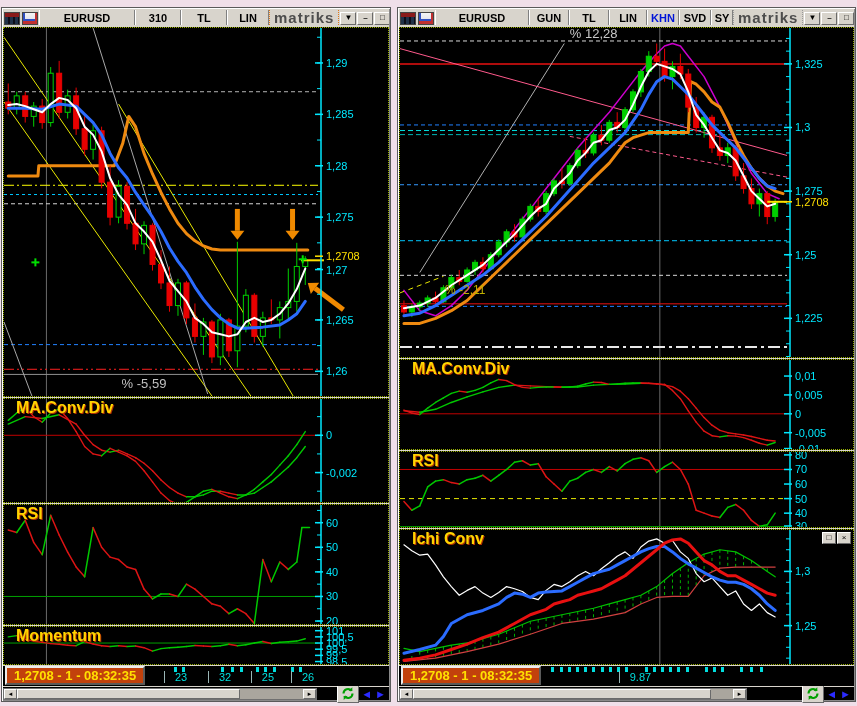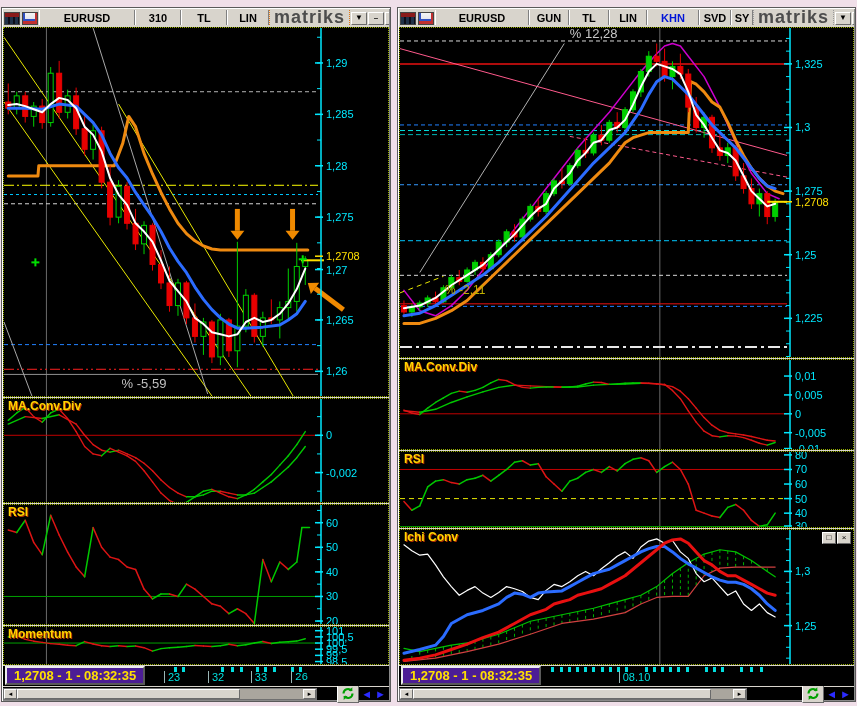--- a/index.html
+++ b/index.html
@@ -11,39 +11,39 @@
   .win-right{left:397px;width:459px;height:695px}
   .titlebar{height:17px;display:flex;align-items:center;font-size:11px;font-weight:bold;color:#000;overflow:hidden}
   .tb-icon{width:16px;height:13px;margin:1px 1px 0 1px;border:1px solid #444;flex:none}
   .icon-board{background:linear-gradient(#8a1a1a,#8a1a1a) 0 0/100% 4px no-repeat,
               repeating-linear-gradient(90deg,#203048 0 3px,#0c0c18 3px 5px)}
   .icon-chart{background:linear-gradient(#f4f4f4,#d8d8e8);box-shadow:inset -2px -3px 0 #c03030,inset 2px -5px 0 #3050c0}
   .tb-field{display:flex;align-items:center;justify-content:center;border-left:1px solid #fff;
             border-right:1px solid #808080;white-space:nowrap;flex:none;height:15px}
   .tb-field.khn{color:#0014d8}
   .tb-logo{flex:none;display:flex;align-items:center;justify-content:center;height:15px;
-           font-size:18px;font-weight:bold;letter-spacing:1px;color:#4d4d4d;padding:10px 4px;
+           font-size:15px;font-weight:bold;letter-spacing:1px;color:#4d4d4d;padding:10px 4px;
            border:1px dotted #999}
   .win-left .tb-logo{border:1px dotted #e07818}
   .tb-gap{flex:1}
   .tb-btn{width:16px;height:13px;margin:1px 0 0 1px;flex:none;background:#d8d4cc;
           border:1px solid;border-color:#fff #6a6a6a #6a6a6a #fff;font-size:8px;line-height:10px;
           text-align:center;color:#000}
   .panel{position:relative;background:#000;border:1px dotted #96ae00;margin-top:1px;overflow:hidden}
   .panel svg{position:absolute;inset:0;width:100%;height:100%;display:block}
   svg text{font-family:"Liberation Sans",sans-serif}
-  .ind-label{position:absolute;left:4px;top:0;font-size:12px;font-weight:bold;color:#ffd400;
+  .ind-label{position:absolute;left:12px;top:0;font-size:16px;font-weight:bold;color:#ffd400;
              text-shadow:1px 1px 0 #b03000;pointer-events:none}
   .mini-btn{position:absolute;top:2px;width:14px;height:12px;background:#d8d4cc;
             border:1px solid;border-color:#fff #6a6a6a #6a6a6a #fff;font-size:8px;line-height:10px;text-align:center;z-index:5}
   .mini-max{right:17px}.mini-close{right:2px}
   .statusrow{position:relative;height:20px;background:#000;margin-top:1px;overflow:hidden}
   .tick{position:absolute;top:1px;width:3px;height:5px;background:#00dede}
-  .date{position:absolute;top:5px;color:#00dede;font-size:11px;border-left:1px solid #9ab6b6;padding-left:3px;line-height:12px}
-  .quotebox{position:absolute;left:2px;top:0;height:19px;background:#4c1d95;
+  .date{position:absolute;top:5px;color:#00dede;font-size:11px;border-left:1px solid #9ab6b6;padding-left:10px;line-height:12px}
+  .quotebox{position:absolute;left:2px;top:0;height:19px;background:#c2410c;
             border:2px solid;border-color:#ececec #5a5a5a #5a5a5a #ececec;
             color:#ffe000;font-weight:bold;font-size:13px;line-height:15px;padding:0 7px;white-space:nowrap}
   .scrollrow{height:13px;background:#000;display:flex;align-items:center;margin-top:1px}
   .hscroll{height:12px;display:flex;align-items:center;flex:none;background:#c8c4bc;border:1px solid #707070}
   .win-left .hscroll{width:314px}
   .win-right .hscroll{width:348px}
   .sb-btn{width:13px;height:10px;background:#d8d4cc;border:1px solid;border-color:#fff #6a6a6a #6a6a6a #fff;
           font-size:6px;line-height:9px;text-align:center;color:#000;flex:none}
   .sb-track{flex:1;height:10px;background:#aaa69e;position:relative}
   .sb-thumb{position:absolute;top:0;height:10px;background:#d8d4cc;border:1px solid;border-color:#fff #6a6a6a #6a6a6a #fff}
@@ -415,22 +415,22 @@
         <i class="tick" style="left: 56.5%;"></i>
         <i class="tick" style="left: 59%;"></i>
         <i class="tick" style="left: 61.4%;"></i>
         <i class="tick" style="left: 65.5%;"></i>
         <i class="tick" style="left: 67.6%;"></i>
         <i class="tick" style="left: 69.9%;"></i>
         <i class="tick" style="left: 74.6%;"></i>
         <i class="tick" style="left: 76.8%;"></i>
         <span class="date" style="left: 41.7%;">23</span>
         <span class="date" style="left: 53.1%;">32</span>
-        <span class="date" style="left: 64.2%;">33</span>
-        <span class="date" style="left: 74.6%; font-family: Liberation Mono, monospace;">26</span>
+        <span class="date" style="left: 64.2%;">25</span>
+        <span class="date" style="left: 74.6%;">26</span>
       </div>
     <div class="quotebox">1,2708 - 1 - 08:32:35</div>
   </div>
   <div class="scrollrow">
     <div class="hscroll">
       <span class="sb-btn">◄</span>
       <div class="sb-track">
           <div class="sb-thumb" style="left: 0%; width: 78%;"></div>
         </div>
       <span class="sb-btn">►</span>
@@ -449,21 +449,21 @@
 </section>
 
 <section class="window win-right">
   <header class="titlebar">
     <span class="tb-icon icon-board"></span>
     <span class="tb-icon icon-chart"></span>
     <span class="tb-field" style="width:94px">EURUSD</span>
     <span class="tb-field" style="width:40px">GUN</span>
     <span class="tb-field" style="width:40px">TL</span>
     <span class="tb-field" style="width:38px">LIN</span>
-    <span class="tb-field khn" style="width:52px">KHN</span>
+    <span class="tb-field khn" style="width:32px">KHN</span>
     <span class="tb-field" style="width:32px">SVD</span>
     <span class="tb-field" style="width:22px">SY</span>
     <span class="tb-gap"></span>
     <span class="tb-logo">matriks</span>
     <span class="tb-btn">▼</span>
     <span class="tb-btn">–</span>
     <span class="tb-btn">□</span>
     <span class="tb-btn">×</span>
   </header>
   <div class="panel" style="height:331px">
@@ -889,21 +889,21 @@
         <i class="tick" style="left: 57.6%;"></i>
         <i class="tick" style="left: 59.4%;"></i>
         <i class="tick" style="left: 61.2%;"></i>
         <i class="tick" style="left: 63%;"></i>
         <i class="tick" style="left: 67.2%;"></i>
         <i class="tick" style="left: 69%;"></i>
         <i class="tick" style="left: 70.8%;"></i>
         <i class="tick" style="left: 75%;"></i>
         <i class="tick" style="left: 77.2%;"></i>
         <i class="tick" style="left: 79.4%;"></i>
-        <span class="date" style="left: 48.3%;">08.10</span>
+        <span class="date" style="left: 48.3%;">9.87</span>
       </div>
     <div class="quotebox">1,2708 - 1 - 08:32:35</div>
   </div>
   <div class="scrollrow">
     <div class="hscroll">
       <span class="sb-btn">◄</span>
       <div class="sb-track">
           <div class="sb-thumb" style="left: 0%; width: 93%;"></div>
         </div>
       <span class="sb-btn">►</span>

